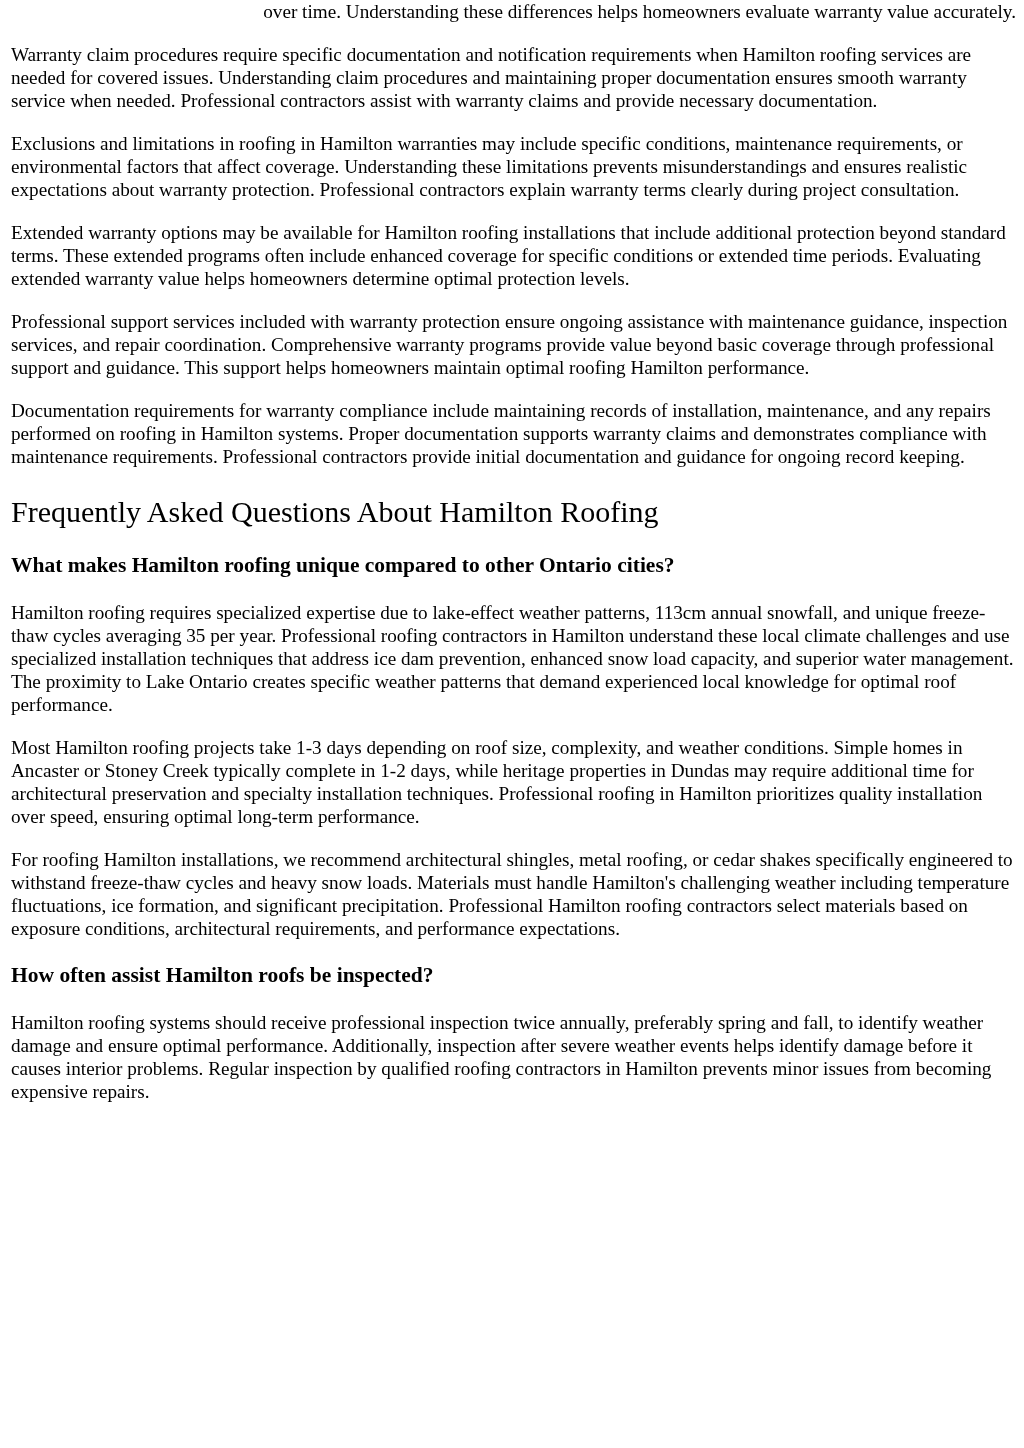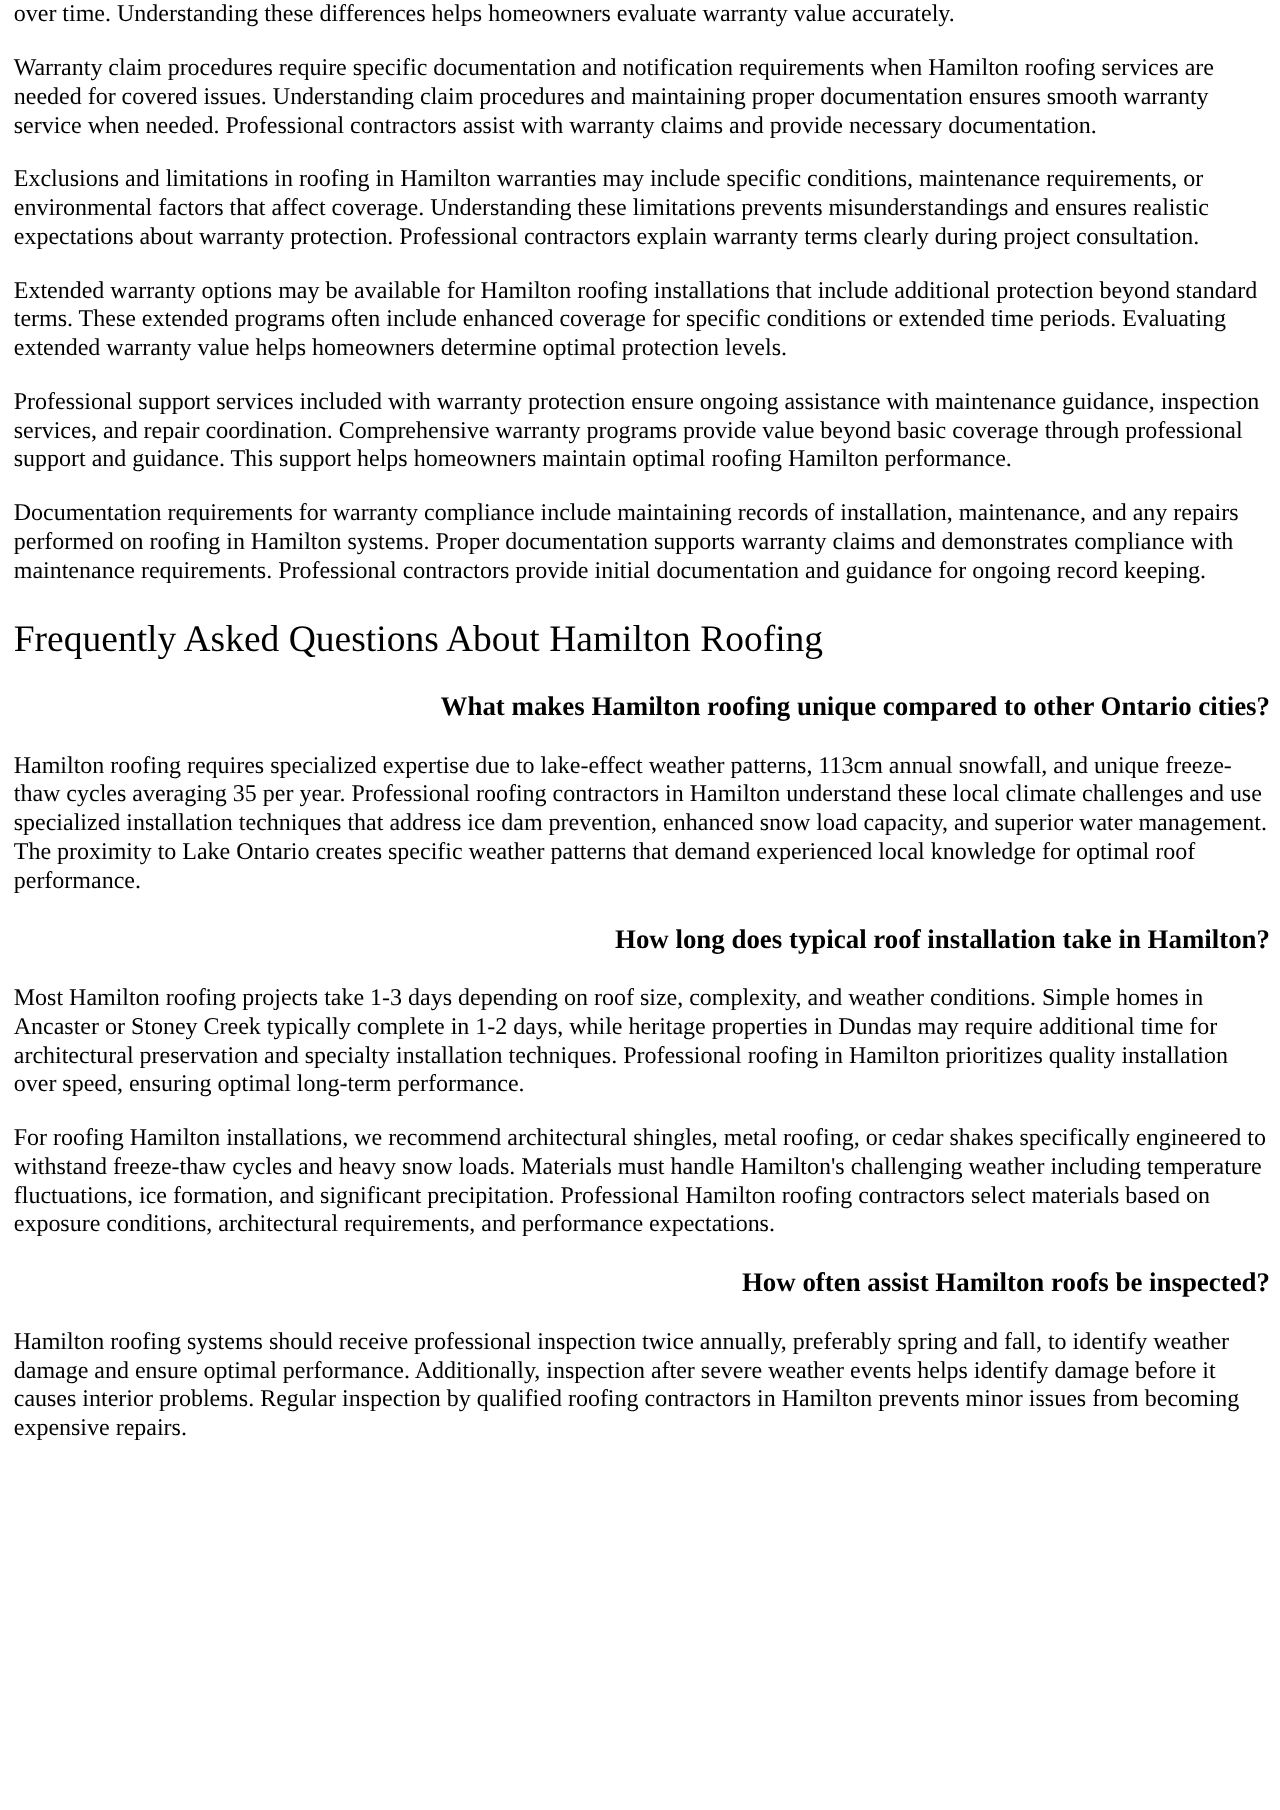--- a/index.html
+++ b/index.html
@@ -18,33 +18,33 @@
       position: relative;
       padding: 0 8px 0 11px;
     }
     p {
       font-size: 19.2px;
       line-height: 23px;
       margin: 0 0 20px 0;
     }
     p.first {
       margin-top: 0;
+      text-align: right;
     }
     h2 {
       font-size: 30px;
       line-height: 36px;
       font-weight: normal;
       margin: 26px 0 20px 0;
     }
     h3 {
       font-size: 21.5px;
       line-height: 26px;
       font-weight: bold;
       margin: 22px 0 23px 0;
-      text-align: right;
     }
   </style>
 </head>
 <body>
 
 <div class="page">
 
   <section>
     <p class="first">over time. Understanding these differences helps homeowners evaluate warranty value accurately.</p>
     <p>Warranty claim procedures require specific documentation and notification requirements when Hamilton roofing services are needed for covered issues. Understanding claim procedures and maintaining proper documentation ensures smooth warranty service when needed. Professional contractors assist with warranty claims and provide necessary documentation.</p>
@@ -56,21 +56,20 @@
 
   <section>
     <h2>Frequently Asked Questions About Hamilton Roofing</h2>
 
     <div>
       <h3>What makes Hamilton roofing unique compared to other Ontario cities?</h3>
       <p>Hamilton roofing requires specialized expertise due to lake-effect weather patterns, 113cm annual snowfall, and unique freeze-thaw cycles averaging 35 per year. Professional roofing contractors in Hamilton understand these local climate challenges and use specialized installation techniques that address ice dam prevention, enhanced snow load capacity, and superior water management. The proximity to Lake Ontario creates specific weather patterns that demand experienced local knowledge for optimal roof performance.</p>
     </div>
 
     <div>
-      <h3>How long does typical roof installation take in Hamilton?</h3>
       <p>Most Hamilton roofing projects take 1-3 days depending on roof size, complexity, and weather conditions. Simple homes in Ancaster or Stoney Creek typically complete in 1-2 days, while heritage properties in Dundas may require additional time for architectural preservation and specialty installation techniques. Professional roofing in Hamilton prioritizes quality installation over speed, ensuring optimal long-term performance.</p>
     </div>
 
     <div>
       <p>For roofing Hamilton installations, we recommend architectural shingles, metal roofing, or cedar shakes specifically engineered to withstand freeze-thaw cycles and heavy snow loads. Materials must handle Hamilton's challenging weather including temperature fluctuations, ice formation, and significant precipitation. Professional Hamilton roofing contractors select materials based on exposure conditions, architectural requirements, and performance expectations.</p>
     </div>
 
     <div>
       <h3>How often assist Hamilton roofs be inspected?</h3>
       <p>Hamilton roofing systems should receive professional inspection twice annually, preferably spring and fall, to identify weather damage and ensure optimal performance. Additionally, inspection after severe weather events helps identify damage before it causes interior problems. Regular inspection by qualified roofing contractors in Hamilton prevents minor issues from becoming expensive repairs.</p>

